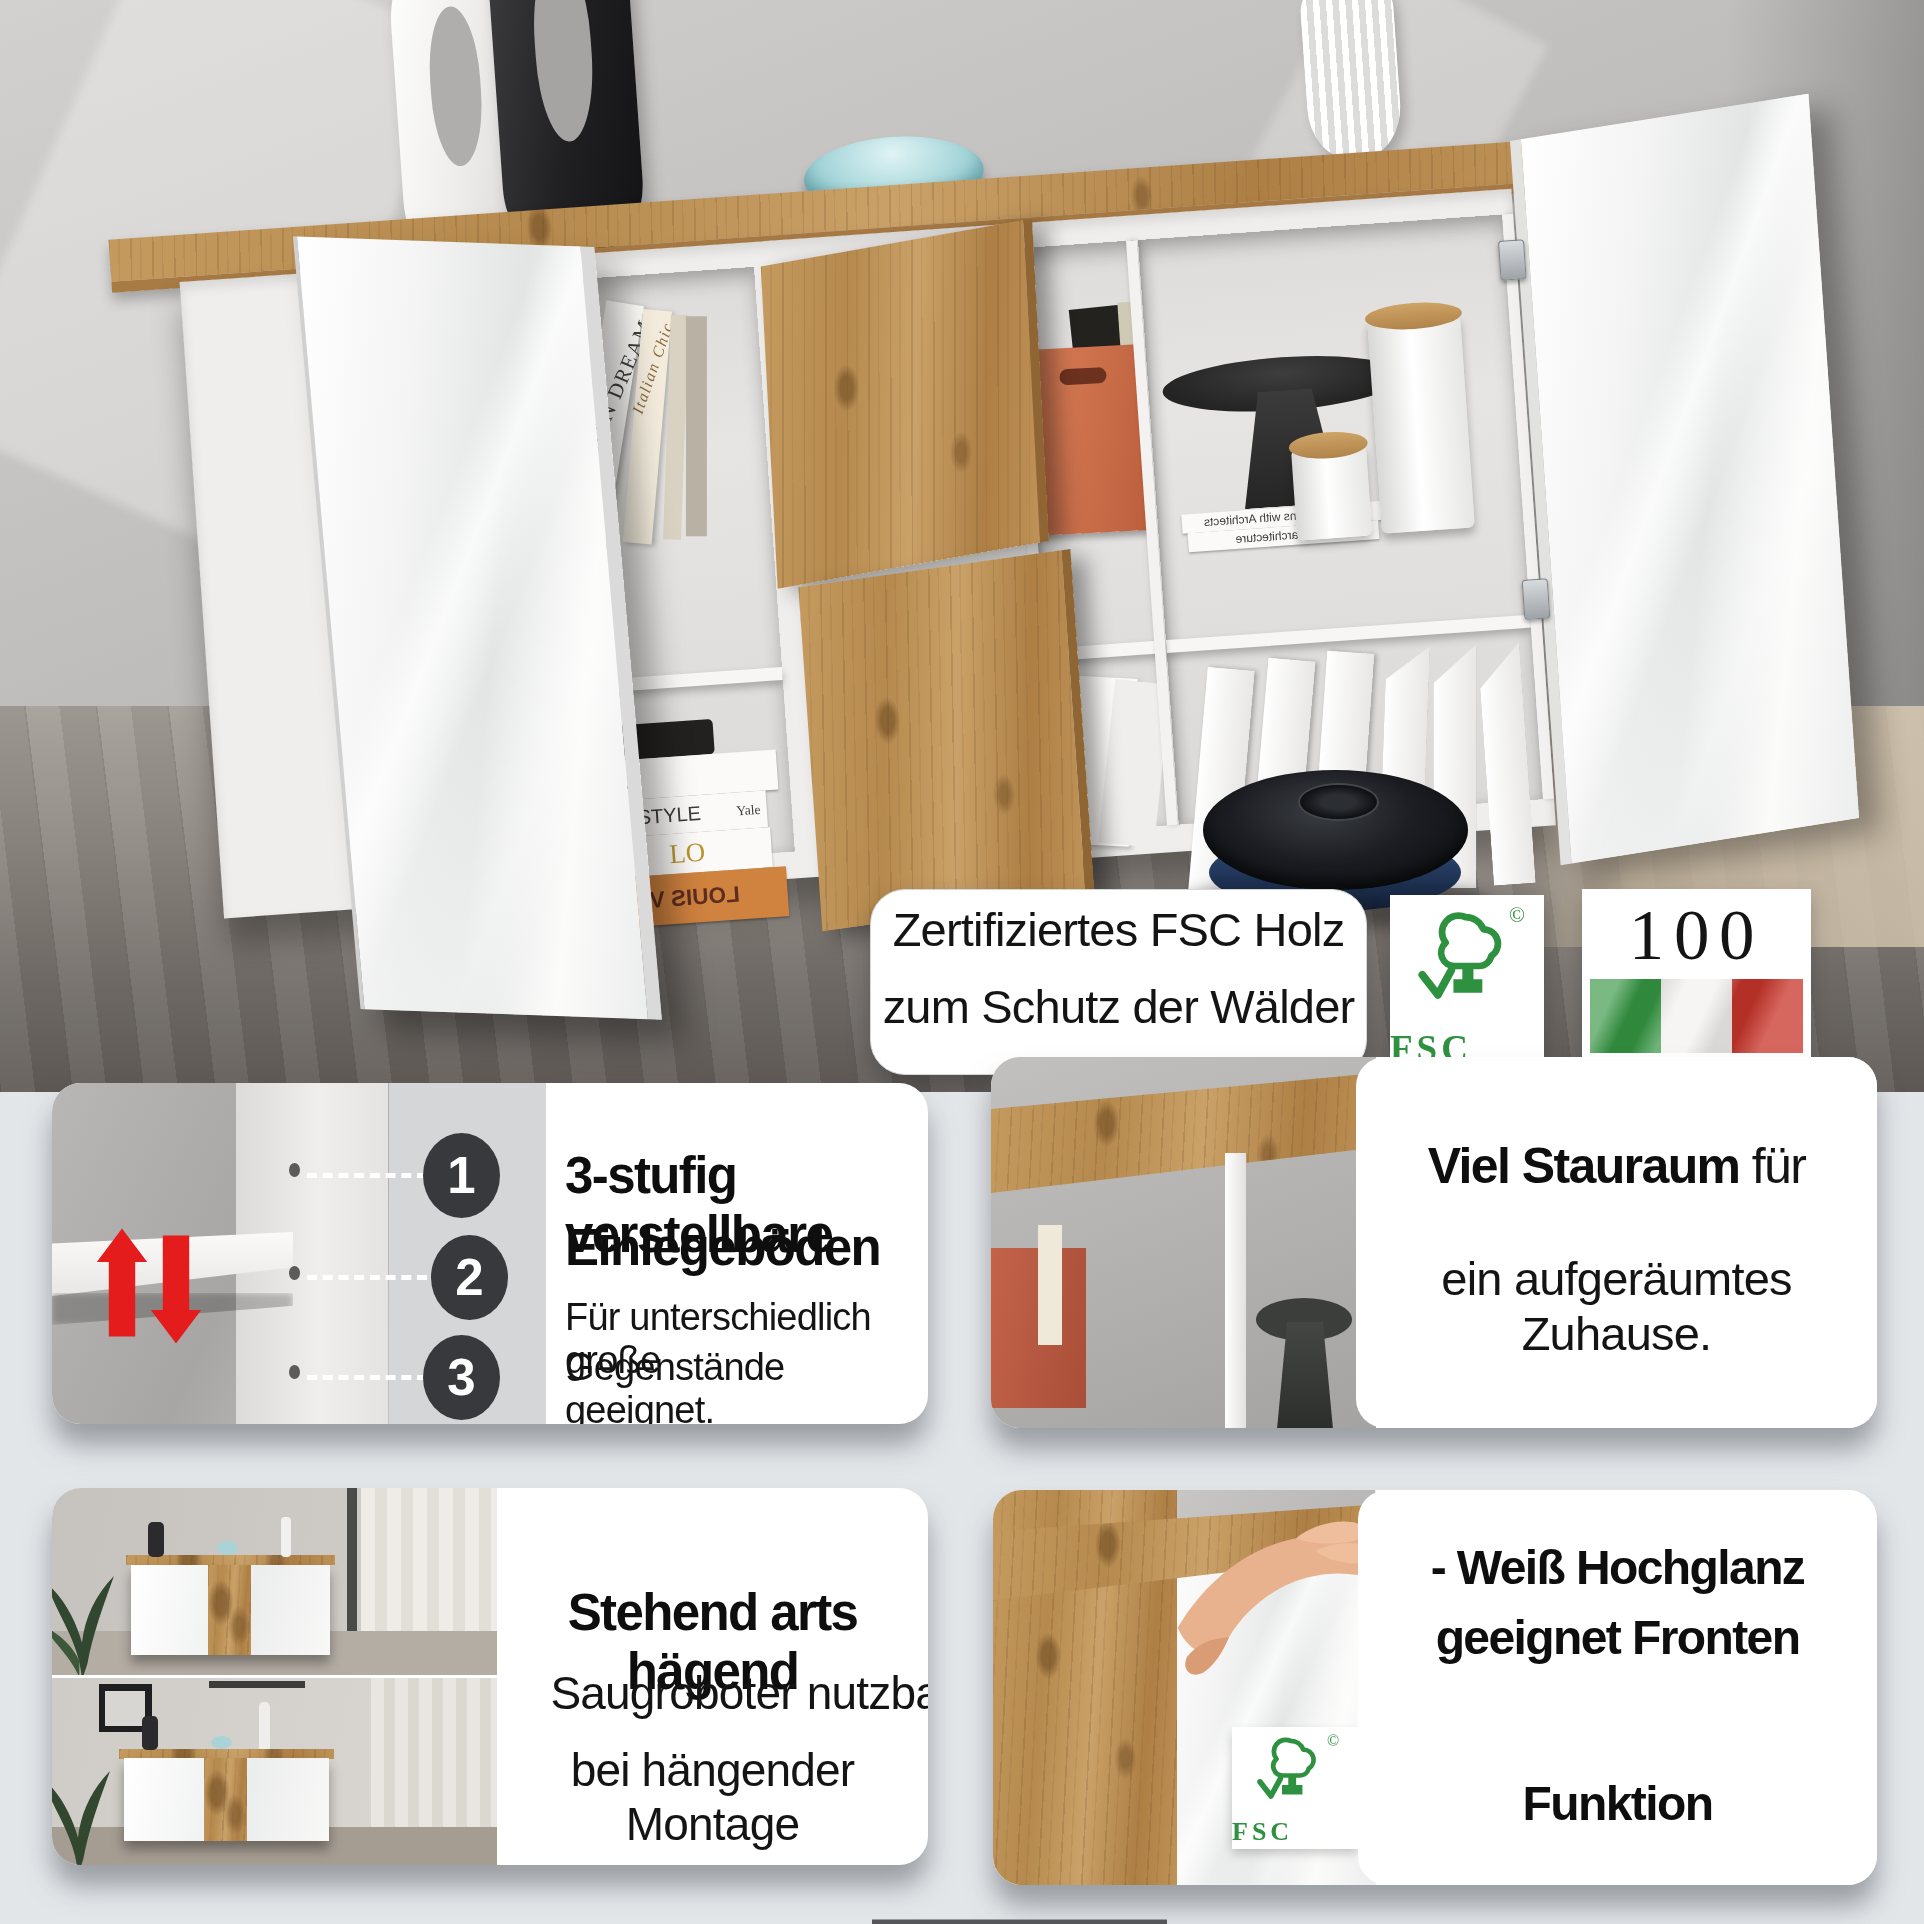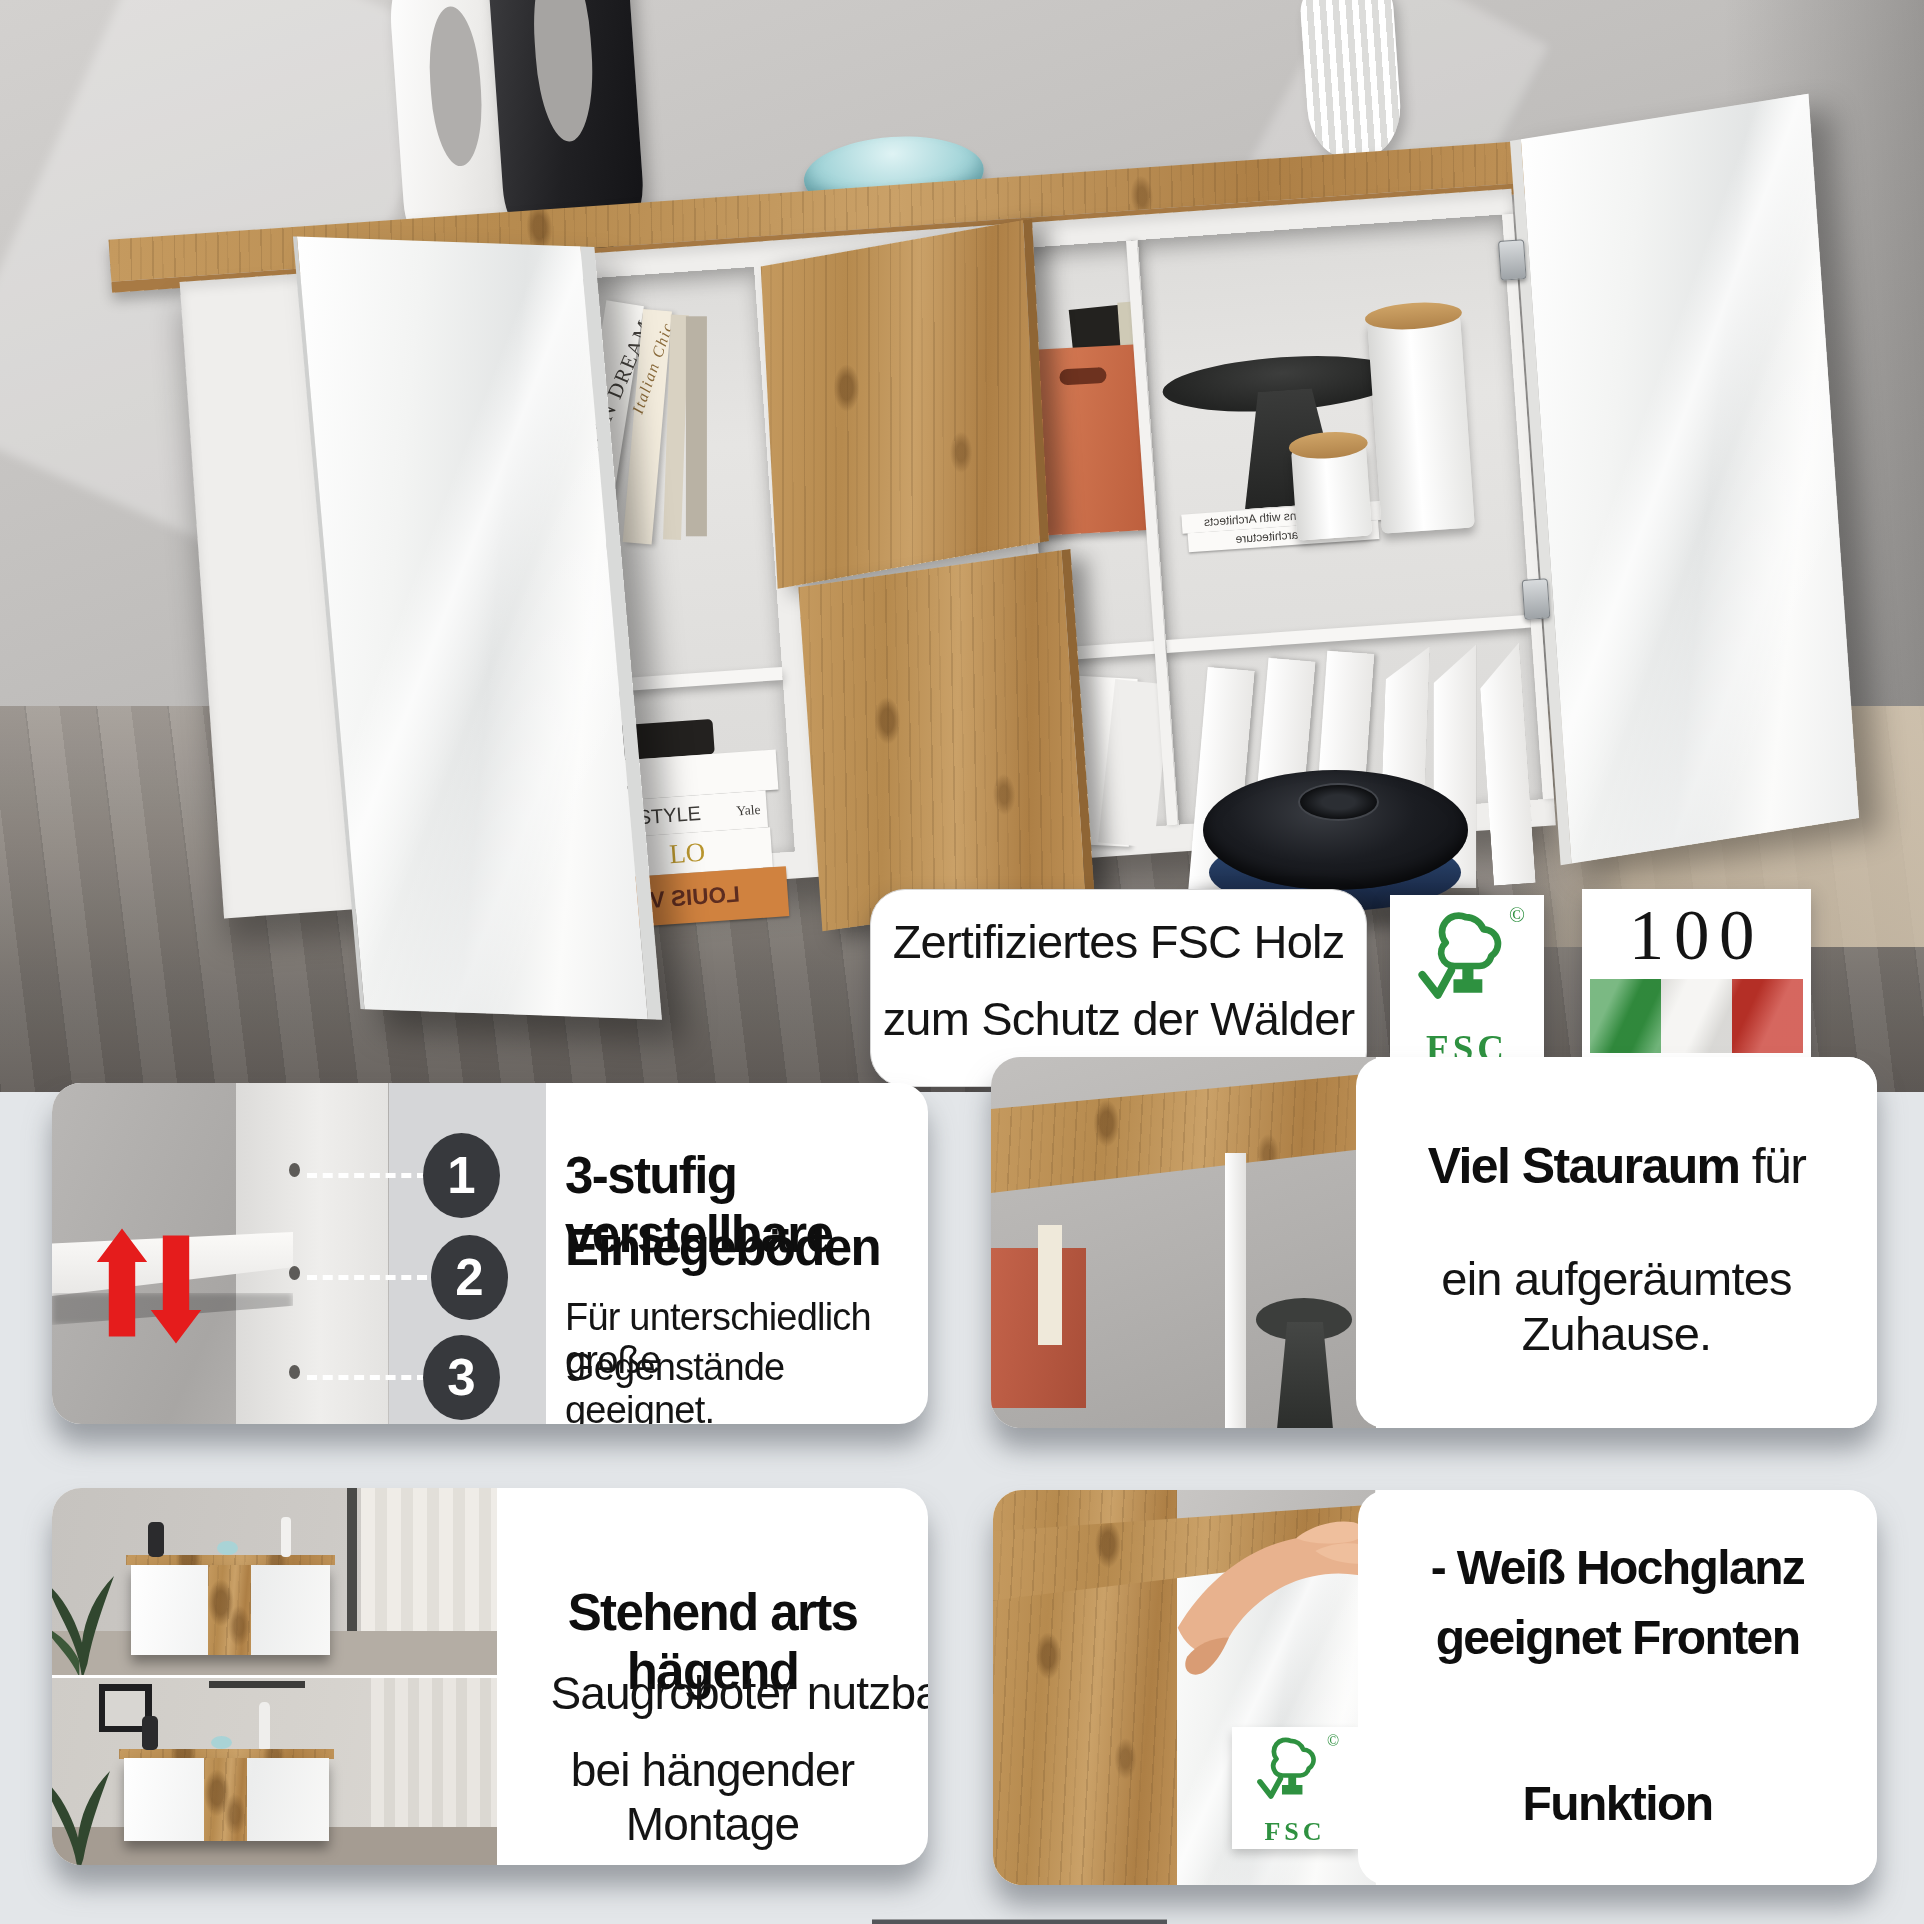--- a/index.html
+++ b/index.html
@@ -47,21 +47,21 @@
   .robot-top{left:0;top:9.6px;width:265px;height:120px;border-radius:50%;background:radial-gradient(ellipse at 45% 35%,#3a3d43 0%,#1b1d22 45%,#0c0d10 100%);box-shadow:inset 0 -8px 14.4px rgba(0,0,0,.6);}
   .robot-turret{left:95px;top:22.5px;width:77px;height:34px;border-radius:50%;background:radial-gradient(#2b2e33 30%,#0a0b0d 75%);border:2.4px solid #43464c;}
 
   
   .vase-hole{border-radius:50% / 46%;}
 
   
   .pill{background:#fff;border:1.6px solid #d6d6d6;border-radius:35px;box-shadow:0 11.2px 21px rgba(40,40,45,.35);}
   .pill-line{text-align:center;font-size:47px;color:#141414;line-height:77px;letter-spacing:-0.8px;}
   .whitebox{background:#fff;box-shadow:0 8px 17.6px rgba(40,40,45,.3);}
-  .fsc-label{font-family:"Liberation Serif",serif;font-weight:bold;letter-spacing:4px;text-align:center;}
+  .fsc-label{font-family:"Liberation Serif",serif;font-weight:bold;letter-spacing:4px;}
   .italy-percent{font-family:"Liberation Serif",serif;color:#141414;text-align:center;letter-spacing:9.6px;}
   .italy-label{font-family:"Liberation Serif",serif;font-weight:bold;color:#1d1d1d;text-align:center;letter-spacing:0.8px;}
   .flag{background:linear-gradient(90deg,#349441 0 33.4%,#f2f1ee 33.4% 66.6%,#c8342a 66.6% 100%);}
   .flag-shade{width:100%;height:100%;background:linear-gradient(115deg,rgba(255,255,255,.35) 0 12%,rgba(0,0,0,.08) 22% 30%,rgba(255,255,255,.3) 40% 52%,rgba(0,0,0,.10) 62% 70%,rgba(255,255,255,.25) 82% 100%);}
 
   
   .panel{background:#fff;border-radius:29px;box-shadow:0 21px 27px rgba(95,100,108,.55);overflow:hidden;}
   .ptitle{font-weight:bold;color:#0e0e0e;letter-spacing:-1.6px;}
   .pbody{color:#141414;letter-spacing:-0.8px;}
   .stepcircle{width:77px;height:85px;border-radius:50%;color:#fff;font-weight:bold;font-size:51px;text-align:center;line-height:85px;}
@@ -172,21 +172,21 @@
       <div class="abs hinge" style="left:1394px;top:486px;"></div>
     </div>
 
     <div id="robot" class="abs">
       <div class="abs robot-shadow"></div>
       <div class="abs robot-skirt"></div>
       <div class="abs robot-top"></div>
       <div class="abs robot-turret"></div>
     </div>
 
-    <div class="abs pill" style="left:870px;top:889px;width:495px;height:183px;padding-top:13px;">
+    <div class="abs pill" style="left:870px;top:889px;width:495px;height:183px;padding-top:1px;">
       <div class="pill-line">Zertifiziertes FSC Holz</div>
       <div class="pill-line">zum Schutz der Wälder</div>
     </div>
 
     <div class="abs whitebox" style="left:1390px;top:895px;width:154px;height:181px;">
       <svg class="abs" style="left:22.5px;top:11.2px;" width="112" height="120" viewBox="0 0 100 108">
         <path d="M8 62 L22 80 L34 58" fill="none" stroke="#2e9140" stroke-width="7" stroke-linecap="round" stroke-linejoin="round"></path>
         <path d="M47 10 a17 17 0 0 1 16 11 a13 13 0 0 1 7 24 a11 11 0 0 1 -11 9 h-22 a12 12 0 0 1 -8 -21 a15 15 0 0 1 18 -23 z" fill="none" stroke="#2e9140" stroke-width="6" stroke-linejoin="round"></path>
         <path d="M44 56 h10 v10 h8 v12 h-26 v-12 h8 z" fill="#2e9140"></path>
       </svg>

